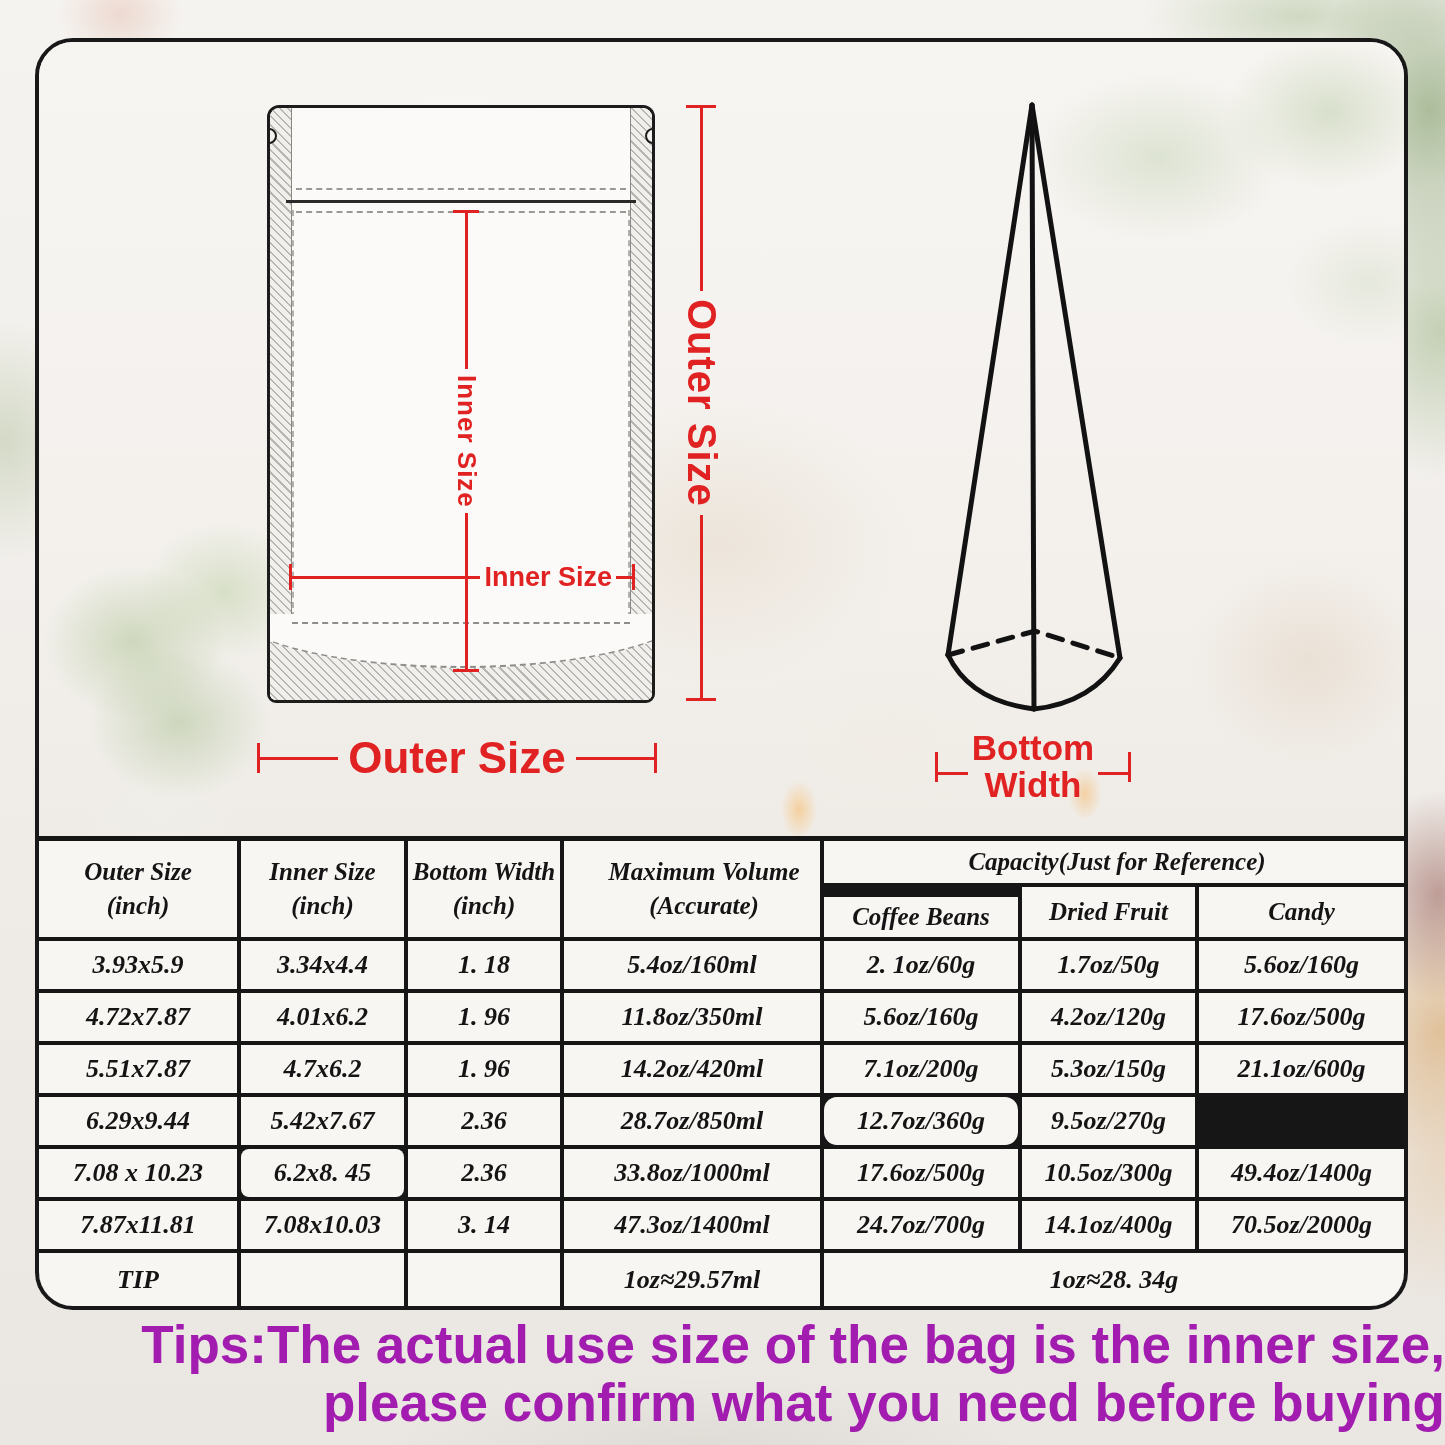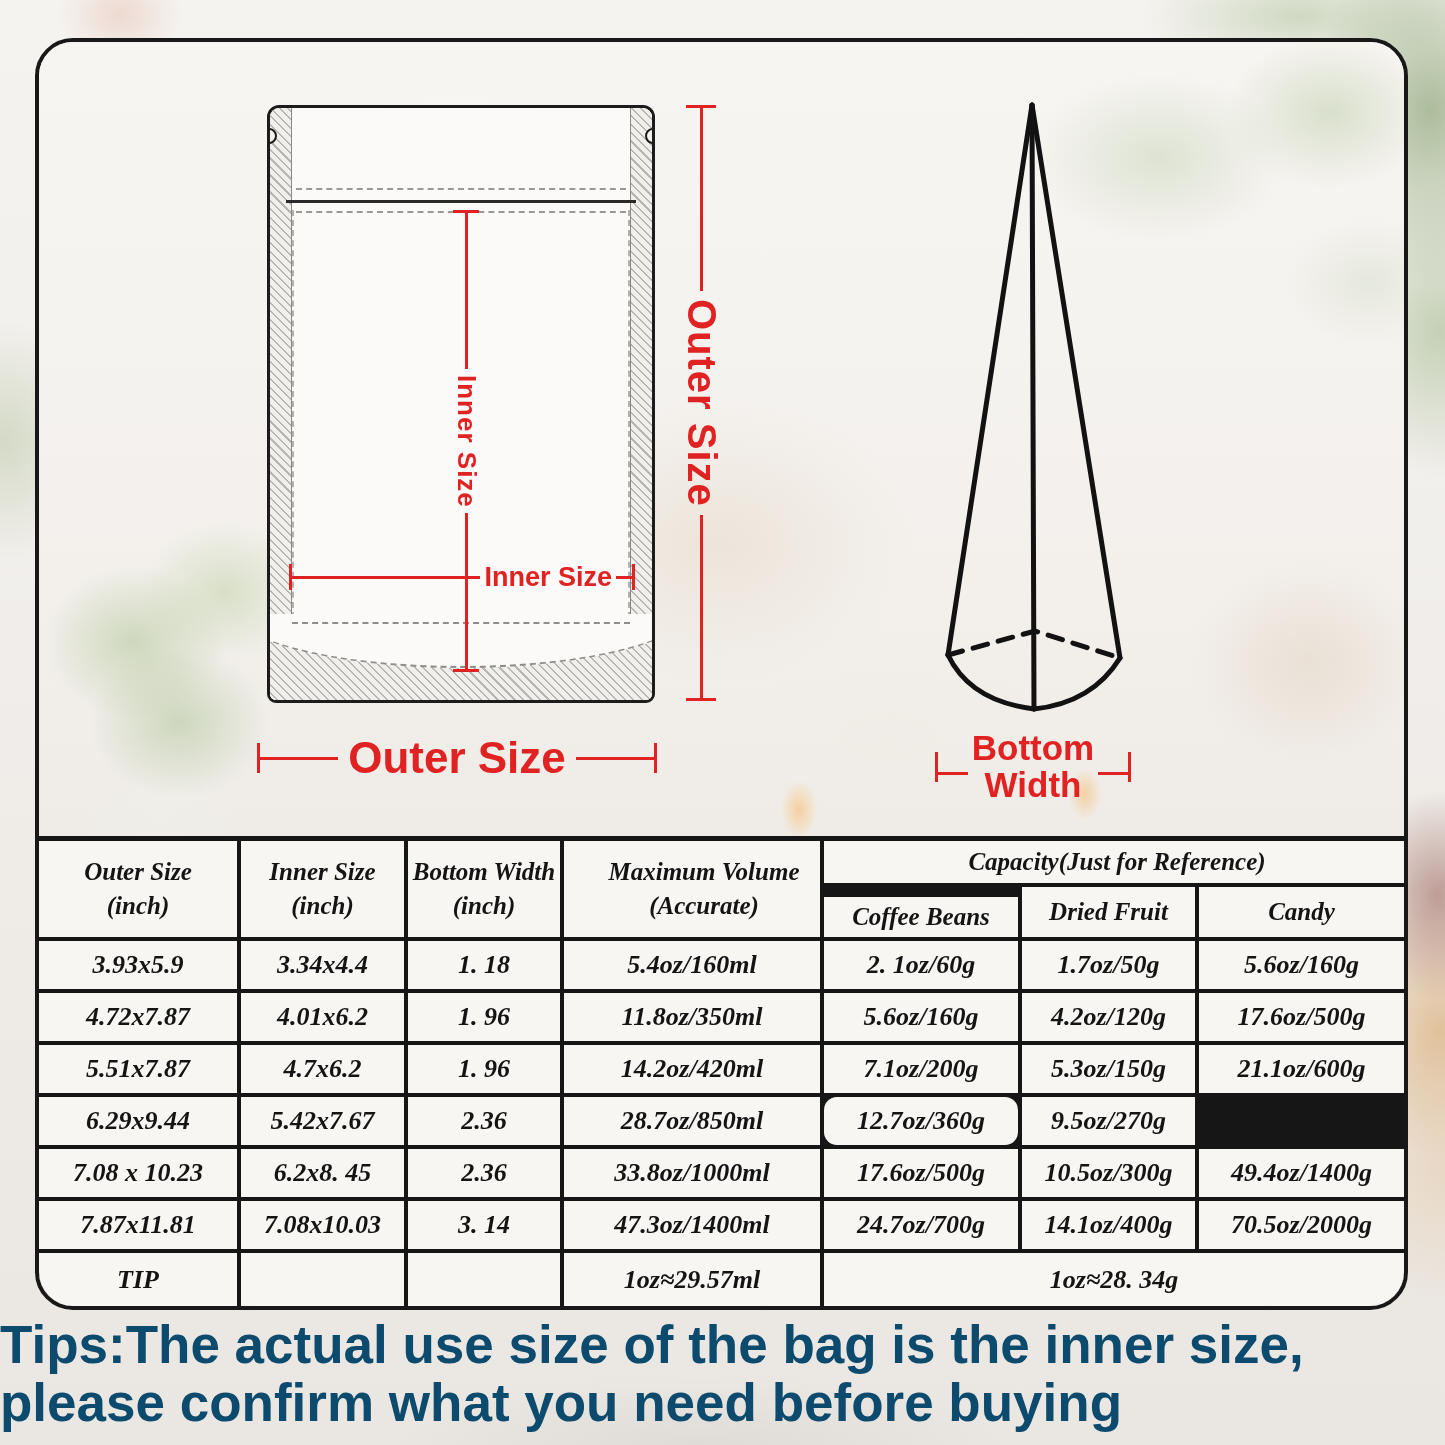--- a/index.html
+++ b/index.html
@@ -102,21 +102,21 @@
         text-align:center;line-height:1.35;}
   .cell.h{font-size:25px;}
   .cell.data-cell{font-size:26px;}
   .hc1{grid-row:1/3;grid-column:1;} .hc2{grid-row:1/3;grid-column:2;}
   .hc3{grid-row:1/3;grid-column:3;} .hc4{grid-row:1/3;grid-column:4;padding-left:24px;}
   .hcap{grid-row:1;grid-column:5/8;font-size:26px;padding-left:6px;}
   .hs1{grid-row:2;grid-column:5;font-size:26px;margin-top:10px;} .hs2{grid-row:2;grid-column:6;font-size:26px;}
   .hs3{grid-row:2;grid-column:7;font-size:26px;}
 
   
-  .tips{position:absolute;left:0;right:0;top:1316px;text-align:left;color:#0c4a6e;
+  .tips{position:absolute;left:0;right:0;top:1316px;text-align:right;color:#a21caf;
         font-weight:700;font-size:53px;line-height:1.1;font-family:"Liberation Sans","DejaVu Sans",sans-serif;}
 </style>
 </head>
 <body>
 
 <div class="canvas">
   <div class="outer-bg"></div>
 
   <div class="panel">
 
@@ -233,21 +233,21 @@
         <div class="cell data-cell" style="grid-area: 5 / 5;">7.1oz/200g</div>
         <div class="cell data-cell" style="grid-area: 5 / 6;">5.3oz/150g</div>
         <div class="cell data-cell" style="grid-area: 5 / 7;">21.1oz/600g</div>
         <div class="cell data-cell" style="grid-area: 6 / 1;">6.29x9.44</div>
         <div class="cell data-cell" style="grid-area: 6 / 2;">5.42x7.67</div>
         <div class="cell data-cell" style="grid-area: 6 / 3;">2.36</div>
         <div class="cell data-cell" style="grid-area: 6 / 4;">28.7oz/850ml</div>
         <div class="cell data-cell" style="grid-area: 6 / 5; border-radius: 13px;">12.7oz/360g</div>
         <div class="cell data-cell" style="grid-area: 6 / 6;">9.5oz/270g</div>
         <div class="cell data-cell" style="grid-area: 7 / 1;">7.08 x 10.23</div>
-        <div class="cell data-cell" style="grid-area: 7 / 2;">6.2x8. 45</div>
+        <div class="cell data-cell" style="grid-area: 7 / 2; border-radius: 8px;">6.2x8. 45</div>
         <div class="cell data-cell" style="grid-area: 7 / 3;">2.36</div>
         <div class="cell data-cell" style="grid-area: 7 / 4;">33.8oz/1000ml</div>
         <div class="cell data-cell" style="grid-area: 7 / 5;">17.6oz/500g</div>
         <div class="cell data-cell" style="grid-area: 7 / 6;">10.5oz/300g</div>
         <div class="cell data-cell" style="grid-area: 7 / 7;">49.4oz/1400g</div>
         <div class="cell data-cell" style="grid-area: 8 / 1;">7.87x11.81</div>
         <div class="cell data-cell" style="grid-area: 8 / 2;">7.08x10.03</div>
         <div class="cell data-cell" style="grid-area: 8 / 3;">3. 14</div>
         <div class="cell data-cell" style="grid-area: 8 / 4;">47.3oz/1400ml</div>
         <div class="cell data-cell" style="grid-area: 8 / 5;">24.7oz/700g</div>

